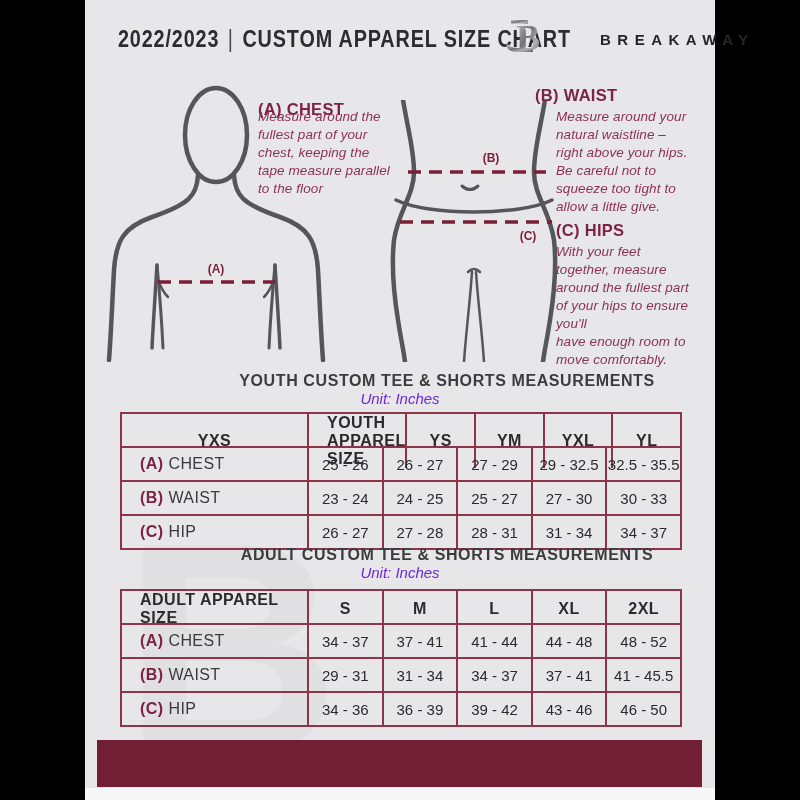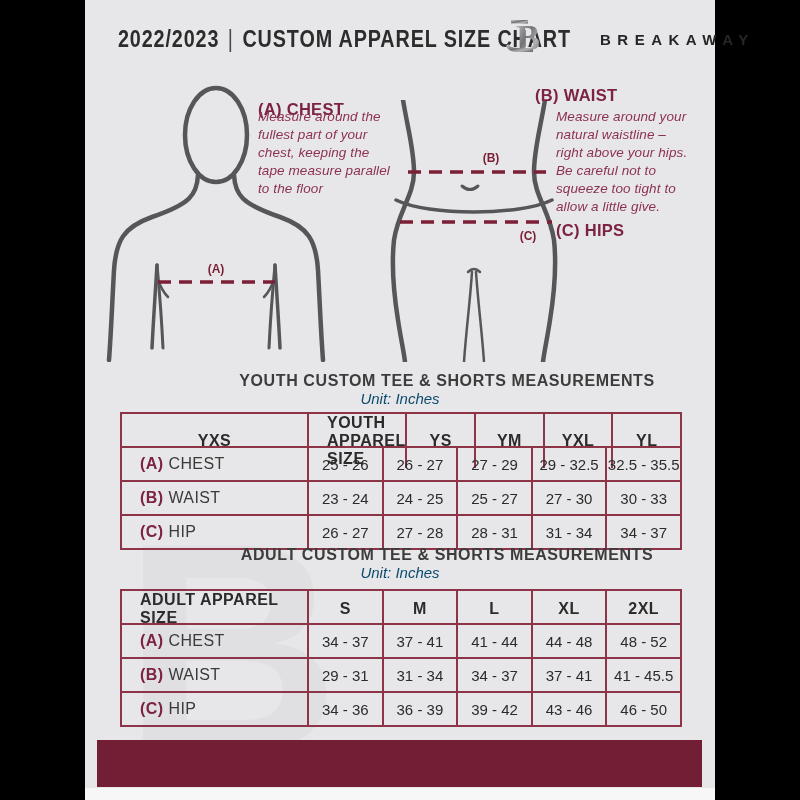--- a/index.html
+++ b/index.html
@@ -42,21 +42,21 @@
     white-space:pre-line;letter-spacing:.1px;
   }
   .a-head{left:173px;top:100px;}
   .a-body{left:173px;top:108px;width:160px;}
   .b-head{left:450px;top:86px;}
   .b-body{left:471px;top:108px;width:165px;}
   .c-head{left:471px;top:221px;}
   .c-body{left:471px;top:243px;width:168px;}
   
   .sec-title{left:0;width:724px;text-align:center;font-size:16px;font-weight:700;color:var(--ink2);letter-spacing:.6px;}
-  .sec-unit{left:0;width:630px;text-align:center;font-size:15px;font-style:italic;color:#0c4a6e;}
+  .sec-unit{left:0;width:630px;text-align:center;font-size:15px;font-style:italic;color:#6d28d9;}
   .yt-title{top:372px;} .yt-unit{top:390px;}
   .at-title{top:546px;} .at-unit{top:564px;}
   
   .s-table{
     left:35px;width:562px;
     border:2px solid var(--maroon-line);
     box-sizing:border-box;background:transparent;
   }
   .youth-table{top:412px;}
   .adult-table{top:589px;}
@@ -144,20 +144,27 @@
 tape measure parallel
 to the floor</div>
     <div class="abs instr-head b-head">(B) WAIST</div>
     <div class="abs instr-body b-body">Measure around your
 natural waistline –
 right above your hips.
 Be careful not to
 squeeze too tight to
 allow a little give.</div>
     <div class="abs instr-head c-head">(C) HIPS</div>
+    <div class="abs instr-body c-body">With your feet
+together, measure
+around the fullest part
+of your hips to ensure
+you'll
+have enough room to
+move comfortably.</div>
 
     <div class="abs sec-title yt-title">YOUTH CUSTOM TEE &amp; SHORTS MEASUREMENTS</div>
     <div class="abs sec-unit yt-unit">Unit: Inches</div>
 
     <div class="abs s-table youth-table">
       <div class="tr th-row">
         <div class="td">YXS</div>
         <div class="td first">YOUTH APPAREL SIZE</div>
         <div class="td">YS</div>
         <div class="td">YM</div>

